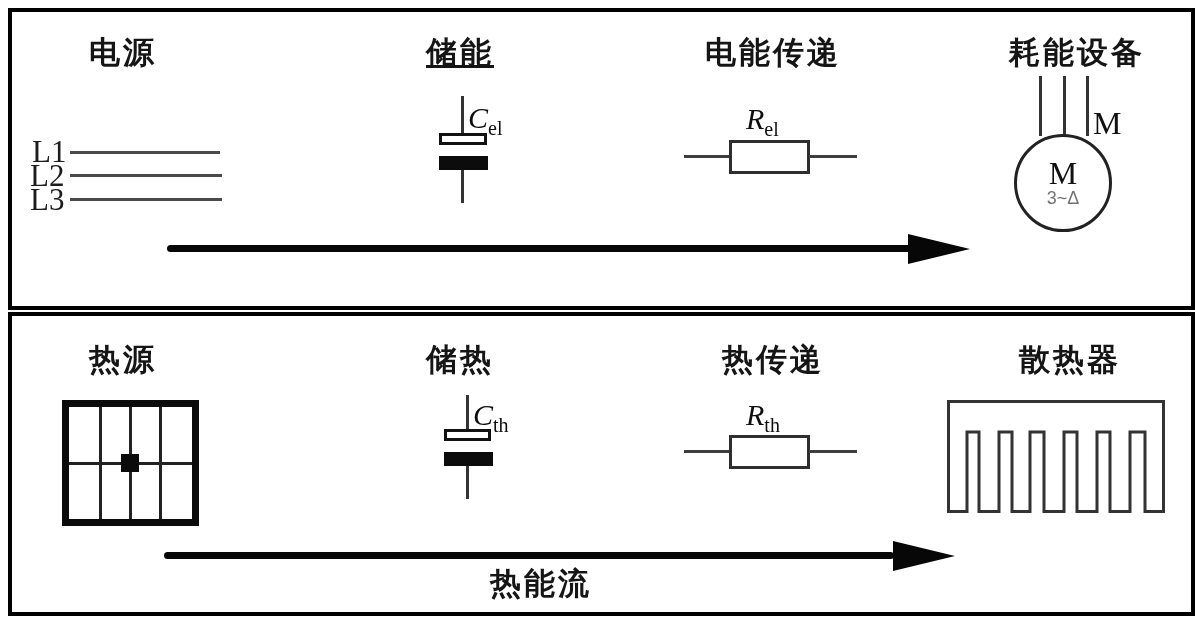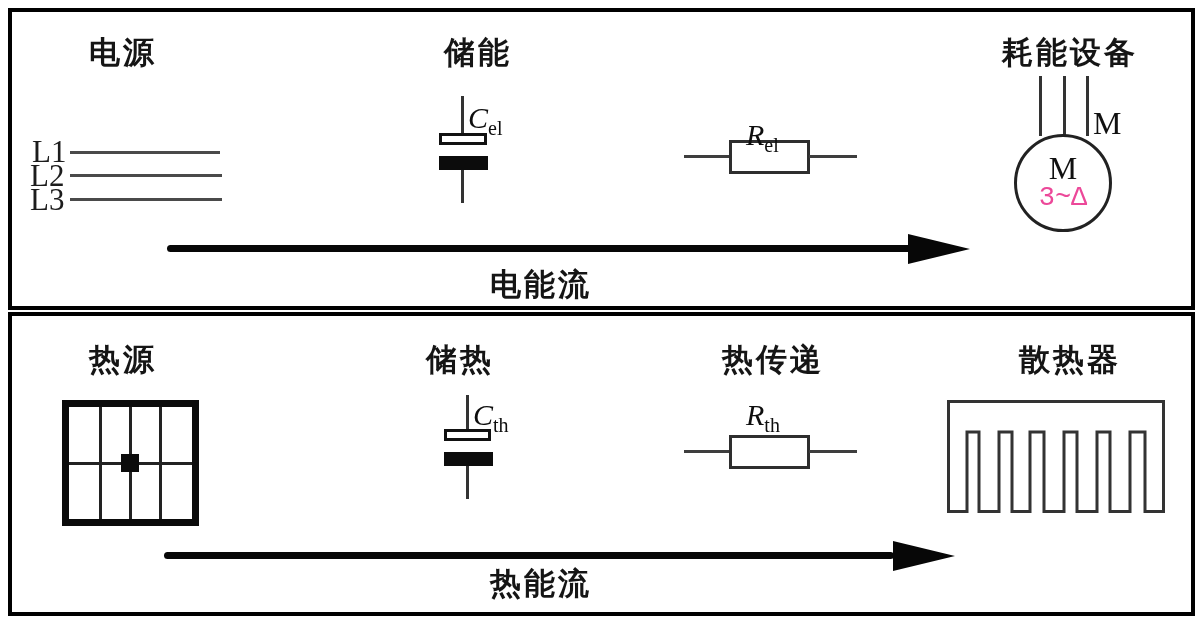--- a/index.html
+++ b/index.html
@@ -19,40 +19,41 @@
   .sym-label{position:absolute;font-family:"Liberation Serif",serif;font-style:italic;font-size:30px;color:#0e0e0e;line-height:1;}
   .sym-label sub{font-style:normal;font-size:20px;letter-spacing:0;}
   
   .res-wire{position:absolute;height:3px;background:#3e3e3e;}
   .res-box{position:absolute;border:3px solid #2e2e2e;background:#fff;box-sizing:border-box;}
   
   .motor-wire{position:absolute;width:3px;background:#333;}
   .motor-circle{position:absolute;border:3px solid #222;border-radius:50%;box-sizing:border-box;background:#fff;
     display:flex;flex-direction:column;align-items:center;justify-content:center;}
   .motor-m{font-family:"Liberation Serif",serif;font-size:32px;line-height:1.0;color:#111;}
-  .motor-w{font-family:Liberation Mono, monospace;font-size:27px;line-height:1.1;color:#ec4899;}
+  .motor-w{font-family:Liberation Sans, sans-serif;font-size:18px;line-height:1.1;color:#737373;}
   .motor-terminal{position:absolute;font-family:"Liberation Serif",serif;font-size:32px;color:#111;line-height:1;}
   
   .arrow-line{position:absolute;height:7px;background:#070707;border-radius:4px;}
   .arrow-head{position:absolute;width:0;height:0;border-top:15px solid transparent;border-bottom:15px solid transparent;border-left:62px solid #070707;}
   
   .heat-source{position:absolute;border:7px solid #0b0b0b;background:#fff;box-sizing:border-box;}
   .hs-v{position:absolute;top:0;bottom:0;width:3px;background:#222;}
   .hs-h{position:absolute;left:0;right:0;height:3px;background:#222;}
   .hs-core{position:absolute;width:18px;height:18px;background:#0b0b0b;}
   .heatsink-svg{position:absolute;}
 </style>
 </head>
 <body>
 
 <div class="panel" id="panel-electrical">
 
   <div class="hdr" style="left:41px;width:140px;">电源</div>
-  <div class="hdr" style="left:396px;width:140px;">储能</div>
-  <div class="hdr" style="left:983px;width:150px;">耗能设备</div>
+  <div class="hdr" style="left:378px;width:140px;text-decoration:underline;">储能</div>
+  <div class="hdr" style="left:686px;width:150px;">电能传递</div>
+  <div class="hdr" style="left:983px;width:150px;text-align:right;">耗能设备</div>
 
   <div>
     <div class="phase-label" style="left:20px;top:124px;">L1</div>
     <div class="phase-label" style="left:18px;top:148px;">L2</div>
     <div class="phase-label" style="left:18px;top:172px;">L3</div>
     <div class="phase-line" style="left:58px;top:139px;width:150px;"></div>
     <div class="phase-line" style="left:58px;top:162px;width:152px;"></div>
     <div class="phase-line" style="left:58px;top:186px;width:152px;"></div>
   </div>
 
@@ -64,40 +65,39 @@
   </div>
   <div class="sym-label" style="left:456px;top:91px;">
     <span>C</span><sub>el</sub>
   </div>
 
   <div>
     <div class="res-wire" style="left:672px;top:143px;width:46px;"></div>
     <div class="res-box" style="left:717px;top:128px;width:81px;height:34px;"></div>
     <div class="res-wire" style="left:797px;top:143px;width:48px;"></div>
   </div>
-  <div class="sym-label" style="left:734px;top:108px;">
+  <div class="sym-label" style="left:734px;top:92px;">
     <span>R</span><sub>el</sub>
   </div>
 
   <div>
     <div class="motor-wire" style="left:1027px;top:64px;height:60px;"></div>
     <div class="motor-wire" style="left:1051px;top:64px;height:64px;"></div>
     <div class="motor-wire" style="left:1074px;top:64px;height:60px;"></div>
     <div class="motor-terminal" style="left:1081px;top:95px;">M</div>
     <div class="motor-circle" style="left:1002px;top:122px;width:98px;height:98px;">
       <div class="motor-m">M</div>
       <div class="motor-w">3~Δ</div>
     </div>
   </div>
 
   <div>
     <div class="arrow-line" style="left:155px;top:233px;width:745px;"></div>
     <div class="arrow-head" style="left:896px;top:222px;"></div>
   </div>
-  <div class="flow-label" style="left:478px;top:252px;">电能流</div>
 
 </div>
 
 <div class="panel" id="panel-thermal">
 
   <div class="hdr" style="left:41px;width:140px;top:23px;">热源</div>
   <div class="hdr" style="left:378px;width:140px;top:23px;">储热</div>
   <div class="hdr" style="left:988px;width:140px;top:23px;">散热器</div>
   <div class="hdr" style="left:691px;width:140px;top:23px;">热传递</div>
 

